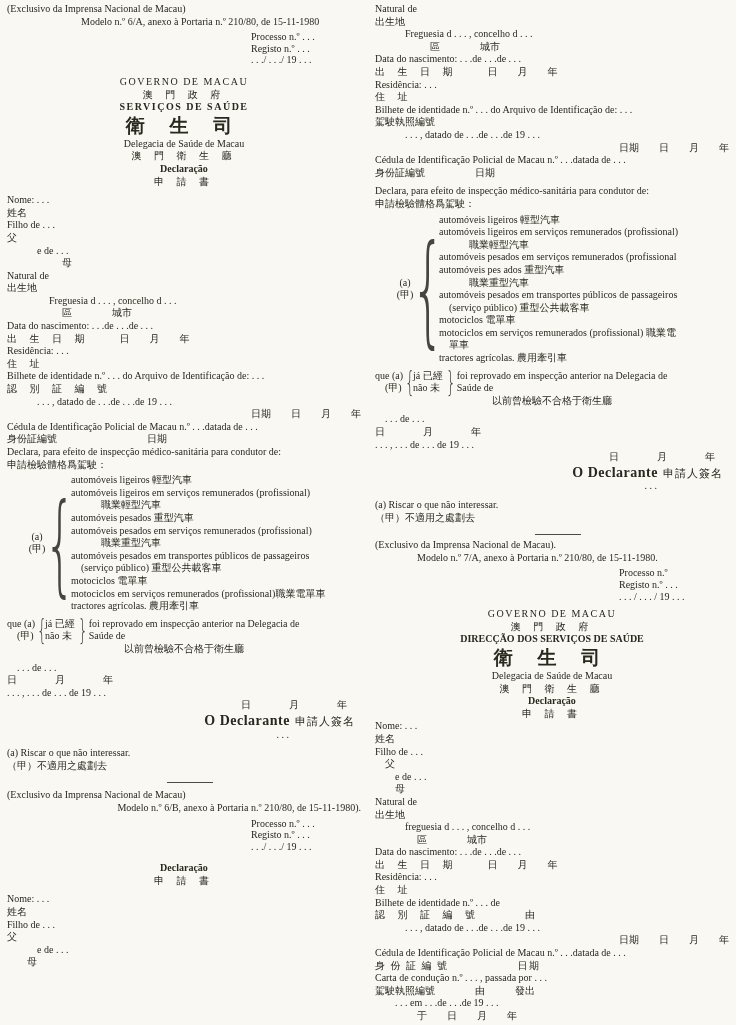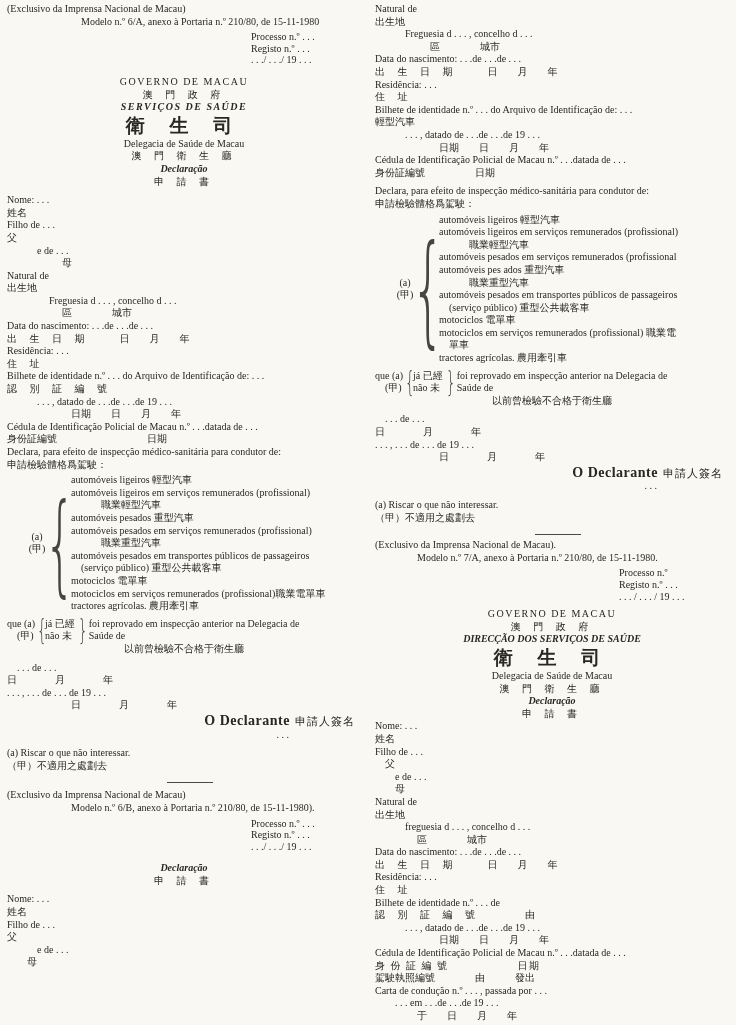--- a/index.html
+++ b/index.html
@@ -9,27 +9,27 @@
     width:736px;height:1025px;overflow:hidden;box-sizing:border-box;
     background:var(--paper);color:var(--ink);display:flex;
     font-family:"Liberation Serif","DejaVu Serif",serif;
   }
   .col{width:368px;box-sizing:border-box;padding:3px 7px 0 7px;}
   .ln{white-space:pre-wrap;}
   .pt{font-size:10px;line-height:var(--lh);}
   .cjk{font-size:10px;line-height:var(--lh);}
   .c{text-align:center;}
   .r{text-align:right;}
-  .b{font-weight:bold;font-style:italic;}
+  .b{font-weight:bold;}
   .sp1{letter-spacing:1.5px;}
   .sp2{letter-spacing:5px;}
   .sp3{letter-spacing:14px;}
   .big{font-size:19px;line-height:24px;font-weight:bold;letter-spacing:10px;}
   .i1{padding-left:10px;} .i2{padding-left:20px;} .i3{padding-left:30px;}
-  .i4{padding-left:42px;} .i5{padding-left:55px;} .i6{padding-left:64px;} .i7{padding-left:74px;}
+  .i4{padding-left:42px;} .i5{padding-left:55px;} .i6{padding-left:64px;text-align:right;} .i7{padding-left:74px;}
   .gap1{margin-top:6px;} .gap2{margin-top:10px;}
   .rm6{padding-right:72px;}
   .proc{margin-left:244px;margin-top:3px;margin-bottom:2px;}
   .proc .ln{font-size:10px;line-height:11.6px;white-space:pre;}
   .hr{border:0;border-top:1px solid #4c4b44;width:46px;margin:10px 0 4px 160px;}
   .veh{display:flex;align-items:center;padding-left:14px;margin:3px 0 2px 0;}
   .veh-labels{width:32px;text-align:center;flex:none;}
   .veh-labels .ln{font-size:10px;line-height:12px;}
   .brace{
     font-family:"DejaVu Sans",sans-serif;font-weight:100;flex:none;
@@ -161,21 +161,21 @@
   <div class="col" id="col-1">
       <div class="ln pt">Natural de</div>
       <div class="ln cjk">出生地</div>
       <div class="ln pt i3">Freguesia d . . . , concelho d . . .</div>
       <div class="ln cjk i5">區　　　　城市</div>
       <div class="ln pt">Data do nascimento: . . .de . . .de . . .</div>
       <div class="ln cjk sp2">出 生 日 期　　日　月　年</div>
       <div class="ln pt">Residência: . . .</div>
       <div class="ln cjk sp2">住 址</div>
       <div class="ln pt">Bilhete de identidade n.º . . . do Arquivo de Identificação de: . . .</div>
-      <div class="ln cjk">輕型汽車</div>
+      <div class="ln cjk">駕駛執照編號</div>
       <div class="ln pt i3">. . . , datado de . . .de . . .de 19 . . .</div>
       <div class="ln cjk i6">日期　　日　　月　　年</div>
       <div class="ln pt">Cédula de Identificação Policial de Macau n.º . . .datada de . . .</div>
       <div class="ln cjk">身份証編號　　　　　日期</div>
       <div class="ln pt gap1">Declara, para efeito de inspecção médico-sanitária para condutor de:</div>
       <div class="ln cjk">申請檢驗體格爲駕駛：</div>
       <div class="veh">
         <div class="veh-labels">
           <div class="ln pt">(a)</div>
           <div class="ln cjk">(甲)</div>
@@ -250,18 +250,18 @@
       <div class="ln pt">Data do nascimento: . . .de . . .de . . .</div>
       <div class="ln cjk sp2">出 生 日 期　　日　月　年</div>
       <div class="ln pt">Residência: . . .</div>
       <div class="ln cjk sp2">住 址</div>
       <div class="ln pt">Bilhete de identidade n.º . . . de</div>
       <div class="ln cjk sp2">認 別 証 編 號　　　由</div>
       <div class="ln pt i3">. . . , datado de . . .de . . .de 19 . . .</div>
       <div class="ln cjk i6">日期　　日　　月　　年</div>
       <div class="ln pt">Cédula de Identificação Policial de Macau n.º . . .datada de . . .</div>
       <div class="ln cjk sp1">身 份 証 編 號　　　　　　日期</div>
+      <div class="ln pt">Carta de condução n.º . . . , passada por . . .</div>
       <div class="ln cjk">駕駛執照編號　　　　由　　　發出</div>
-      <div class="ln pt">Carta de condução n.º . . . , passada por . . .</div>
       <div class="ln pt i2">. . . em . . .de . . .de 19 . . .</div>
       <div class="ln cjk i4 sp2">于　日　月　年</div>
     </div>
 </div>
 
 </body></html>

